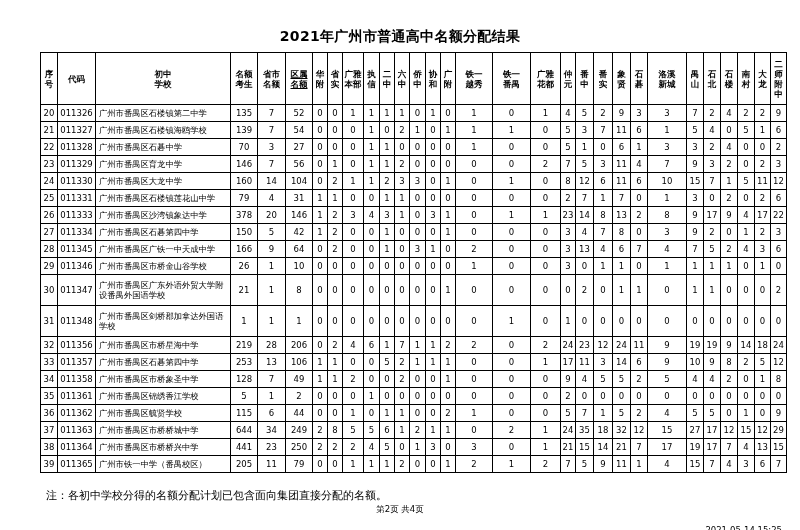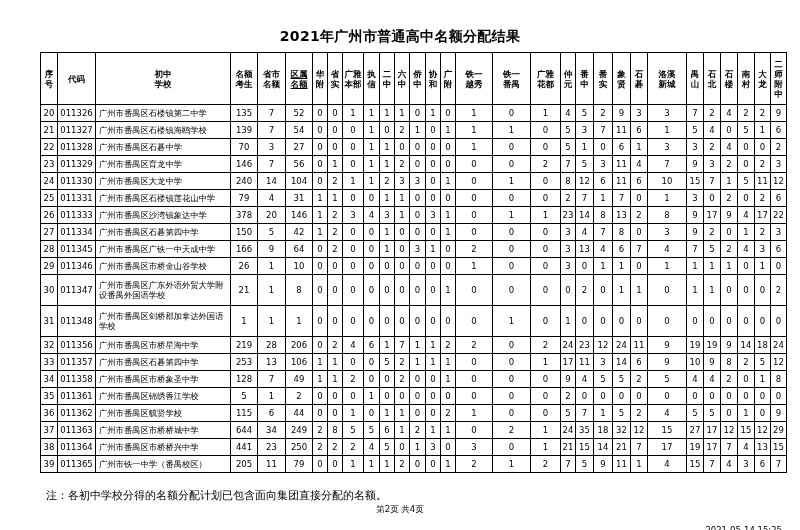--- a/index.html
+++ b/index.html
@@ -249,21 +249,21 @@
         <td>3</td>
         <td>2</td>
         <td>0</td>
         <td>2</td>
         <td>3</td>
       </tr>
       <tr>
         <td>24</td>
         <td>011330</td>
         <td class="school">广州市番禺区大龙中学</td>
-        <td>240</td>
+        <td>160</td>
         <td>14</td>
         <td>104</td>
         <td>0</td>
         <td>2</td>
         <td>1</td>
         <td>1</td>
         <td>2</td>
         <td>3</td>
         <td>3</td>
         <td>0</td>

